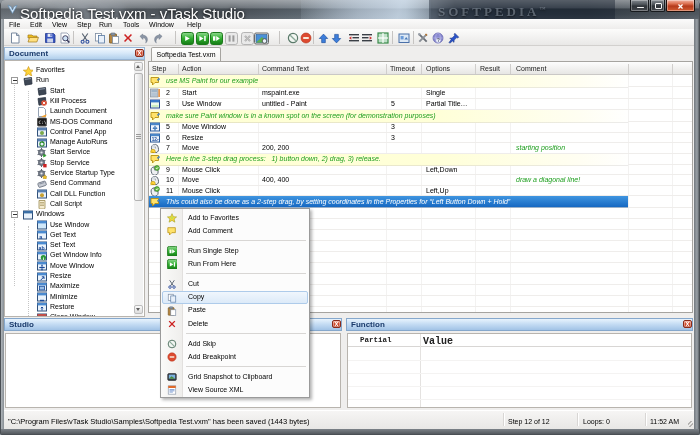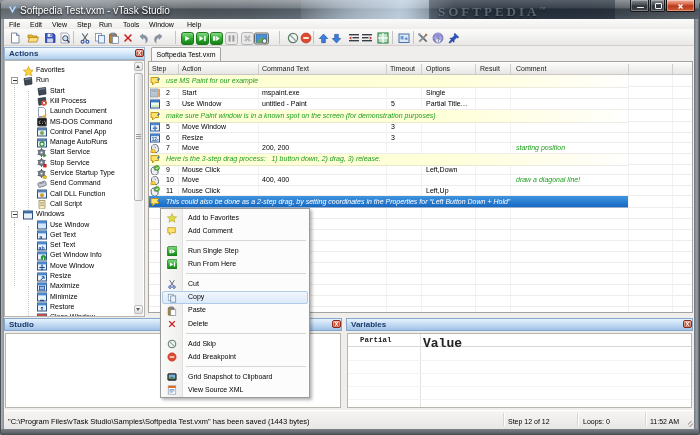--- a/index.html
+++ b/index.html
@@ -14,21 +14,21 @@
 background:linear-gradient(90deg,#6a7178 0%,#6f767d 7%,#5e656c 16%,#4f565d 28%,#525a62 36%,#5e6871 43%,#74808c 49%,#8795a3 55%,#99a9b7 58%,#7a8794 62%,#414c58 65%,#313c48 70%,#343e48 84%,#444c54 92%,#525a62 100%);">
 <div class="a" style="left:0;top:0;width:100%;height:100%;background:linear-gradient(180deg,rgba(255,255,255,0.42) 0%,rgba(255,255,255,0.18) 40%,rgba(0,0,0,0.10) 48%,rgba(0,0,0,0.02) 75%,rgba(255,255,255,0.06) 100%);"></div>
 <div class="a" style="left:55px;top:2px;width:70px;height:16px;background:rgba(185,195,205,0.28);filter:blur(5px);border-radius:50%;"></div>
 <div class="a" style="left:300px;top:0px;width:130px;height:19px;background:linear-gradient(105deg,rgba(190,205,220,0.10) 0%,rgba(200,215,230,0.55) 45%,rgba(210,225,240,0.65) 75%,rgba(170,185,200,0.25) 100%);"></div>
 <div class="a" style="left:428px;top:0;width:186px;height:19px;background:rgba(18,28,44,0.42);"></div>
 <div class="a nw" style="left:437px;top:3.5px;font-family:'Liberation Serif',serif;font-weight:bold;font-size:13px;letter-spacing:3px;color:rgba(158,170,183,0.5);text-shadow:0 1px 2px rgba(0,0,0,0.55);filter:blur(0.6px);">SOFTPEDIA<span style="font-size:6px;vertical-align:5px;">™</span></div>
 </div>
 <svg style="position:absolute;left:7px;top:4px;" width="11" height="11" viewBox="0 0 11 11">
     <path d="M1 1.5 5.5 9.5 10 1.5 7 2.5 5.5 6 4 2.5z" fill="#cfe4f7" stroke="#5a88b0" stroke-width=".6"></path>
   </svg>
-<div class="a nw" style="left:20px;top:4.5px;color:#fff;font-size:10px;text-shadow:0 1px 2px rgba(0,0,0,0.8),0 0 4px rgba(0,0,0,0.5);">Softpedia Test.vxm - vTask Studio</div>
+<div class="a nw" style="left:20px;top:4.5px;color:#fff;font-size:15px;text-shadow:0 1px 2px rgba(0,0,0,0.8),0 0 4px rgba(0,0,0,0.5);">Softpedia Test.vxm - vTask Studio</div>
 <div class="a" style="left:630px;top:0;width:19px;height:12px;border:1px solid #171a1d;border-top:none;border-radius:0 0 2px 2px;background:linear-gradient(180deg,#858b90 0%,#4e545a 40%,#2e3338 55%,#45494e 100%);box-shadow:inset 0 0 0 1px rgba(255,255,255,0.3);">
 <div class="a" style="left:5.5px;top:6.5px;width:7px;height:1.8px;background:#f5f5f5;border-radius:1px;"></div>
   </div>
 <div class="a" style="left:650px;top:0;width:15px;height:12px;border:1px solid #171a1d;border-top:none;border-radius:0 0 2px 2px;background:linear-gradient(180deg,#858b90 0%,#4e545a 40%,#2e3338 55%,#45494e 100%);box-shadow:inset 0 0 0 1px rgba(255,255,255,0.3);">
 <div class="a" style="left:4px;top:3px;width:7px;height:5.5px;border:1.2px solid #f5f5f5;border-radius:1px;"></div>
   </div>
 <div class="a" style="left:666px;top:0;width:29px;height:12px;border:1px solid #1d0f0a;border-top:none;border-radius:0 0 2px 2px;background:linear-gradient(180deg,#f2b4a4 0%,#db6e4e 35%,#b43a1c 55%,#d35e34 100%);box-shadow:inset 0 0 0 1px rgba(255,255,255,0.35);"></div>
 <svg style="position:absolute;left:677px;top:2.5px;" width="7" height="7" viewBox="0 0 7 7">
     <path d="M1 1.9 1.9 1 3.5 2.6 5.1 1 6 1.9 4.4 3.5 6 5.1 5.1 6 3.5 4.4 1.9 6 1 5.1 2.6 3.5z" fill="#fff"></path>
   </svg>
@@ -190,21 +190,21 @@
     <circle cx="6" cy="6" r="5" fill="none" stroke="#5a5aa8" stroke-width=".7"></circle>
     <ellipse cx="6" cy="6" rx="2.3" ry="5" fill="none" stroke="#b8b8e8" stroke-width=".7"></ellipse>
     <path d="M1.2 6h9.6" stroke="#b8b8e8" stroke-width=".7"></path>
     <circle cx="6.3" cy="8.2" r="2.2" fill="#e8eef8"></circle>
     <text x="6.3" y="9.9" font-size="4.5" text-anchor="middle" fill="#335" font-family="sans-serif" font-weight="bold">?</text>
   </svg>
 <svg style="position:absolute;left:447.5px;top:32px;" width="12" height="12" viewBox="0 0 12 12">
     <path d="M6.8 1.2 10.8 5.2 9.4 6 8.7 5.6 6.2 8.1 6 10.4 4.6 9 1.8 11.2 1 10.4 3.2 7.6 1.8 6.2 4.1 6 6.6 3.5 6.2 2.6z" fill="#2a52c8" stroke="#16307a" stroke-width=".5"></path>
   </svg>
 <div class="a" style="left:4px;top:47px;width:141px;height:13px;background:linear-gradient(180deg,#f2f8fe 0%,#d8e9f9 45%,#b2d0ec 100%);border:1px solid #96b4d4;"></div>
-<div class="a nw" style="left:9px;top:49px;font-weight:bold;font-size:8px;color:#1a3a6b;">Actions</div>
+<div class="a nw" style="left:9px;top:49px;font-weight:bold;font-size:8px;color:#1a3a6b;">Document</div>
 <div class="a" style="left:135px;top:49px;width:9px;height:8px;border:1px solid #8a2a1a;border-radius:2px;background:linear-gradient(180deg,#f09a86,#d44828 45%,#b53418);box-shadow:inset 0 0 0 1px rgba(255,255,255,0.4);color:#fff;font-size:7px;font-weight:bold;text-align:center;line-height:6px;">x</div>
 <div class="a" style="left:4px;top:60px;width:141px;height:257px;background:#fff;border:1px solid #b8b4ae;overflow:hidden;" id="tree">
     <div class="a" style="left:9px;top:24px;width:1px;height:139px;border-left:1px dotted #c5c5c5;"></div>
     <div class="a" style="left:9px;top:163px;width:1px;height:62px;border-left:1px dotted #c5c5c5;"></div>
     <div class="a" style="left:23px;top:30px;width:1px;height:125px;border-left:1px dotted #c5c5c5;"></div>
     <div class="a" style="left:23px;top:165px;width:1px;height:92px;border-left:1px dotted #c5c5c5;"></div>
     <svg style="position:absolute;left:18px;top:4.5px;" width="10" height="10" viewBox="0 0 10 10">
       <path d="M5.5 0.5 7 4l3.7.2-2.9 2.3 1 3.6L5.5 8 2.2 10.1l1-3.6L.3 4.2 4 4z" fill="#ffd438" stroke="#c89010" stroke-width=".6"></path>
     </svg>
     <div class="a nw" style="left:31px;top:5.0px;">Favorites</div>
@@ -531,26 +531,26 @@
     <div class="a" style="left:0;top:212px;width:543px;height:11px;border-bottom:1px solid #efedeb;"></div>
     <div class="a" style="left:0;top:223px;width:543px;height:11px;border-bottom:1px solid #efedeb;"></div>
     <div class="a" style="left:0;top:234px;width:543px;height:11px;border-bottom:1px solid #efedeb;"></div>
     <div class="a" style="left:0;top:245px;width:543px;height:11px;border-bottom:1px solid #efedeb;"></div>
   </div>
 <div class="a" style="left:4px;top:318px;width:338px;height:13px;background:linear-gradient(180deg,#e8f3fd 0%,#c6ddf4 45%,#a2c3e6 100%);border:1px solid #86a8cc;"></div>
 <div class="a nw" style="left:9px;top:320px;font-weight:bold;font-size:8px;color:#1a3a6b;">Studio</div>
 <div class="a" style="left:332px;top:320px;width:9px;height:8px;border:1px solid #8a2a1a;border-radius:2px;background:linear-gradient(180deg,#f09a86,#d44828 45%,#b53418);box-shadow:inset 0 0 0 1px rgba(255,255,255,0.4);color:#fff;font-size:7px;font-weight:bold;text-align:center;line-height:6px;">x</div>
 <div class="a" style="left:5px;top:333px;width:336px;height:75px;background:#fff;border:1px solid #b8b4ae;"></div>
 <div class="a" style="left:346px;top:318px;width:347px;height:13px;background:linear-gradient(180deg,#e8f3fd 0%,#c6ddf4 45%,#a2c3e6 100%);border:1px solid #86a8cc;"></div>
-<div class="a nw" style="left:351px;top:320px;font-weight:bold;font-size:8px;color:#1a3a6b;">Variables</div>
+<div class="a nw" style="left:351px;top:320px;font-weight:bold;font-size:8px;color:#1a3a6b;">Function</div>
 <div class="a" style="left:683px;top:320px;width:9px;height:8px;border:1px solid #8a2a1a;border-radius:2px;background:linear-gradient(180deg,#f09a86,#d44828 45%,#b53418);box-shadow:inset 0 0 0 1px rgba(255,255,255,0.4);color:#fff;font-size:7px;font-weight:bold;text-align:center;line-height:6px;">x</div>
 <div class="a" style="left:347px;top:333px;width:345px;height:75px;background:#fff;border:1px solid #b8b4ae;overflow:hidden;">
 <div class="a" style="left:0;top:0;width:100%;height:13px;background:#fff;border-bottom:1px solid #d8d6d4;"></div>
 <div class="a nw" style="left:12px;top:2px;font-family:'Liberation Mono',monospace;font-weight:bold;font-size:7.5px;color:#222;">Partial</div>
-<div class="a nw" style="left:75px;top:2px;font-family:'Liberation Mono',monospace;font-weight:bold;font-size:13px;color:#222;">Value</div>
+<div class="a nw" style="left:75px;top:2px;font-family:'Liberation Mono',monospace;font-weight:bold;font-size:10px;color:#222;">Value</div>
 <div class="a" style="left:72px;top:0;width:1px;height:76px;background:#e4e2e0;"></div>
 <div class="a" style="left:0;top:26px;width:100%;height:1px;background:#f4f3f2;"></div>
 <div class="a" style="left:0;top:39px;width:100%;height:1px;background:#f4f3f2;"></div>
 <div class="a" style="left:0;top:52px;width:100%;height:1px;background:#f4f3f2;"></div>
 <div class="a" style="left:0;top:65px;width:100%;height:1px;background:#f4f3f2;"></div>
 </div>
 <div class="a" style="left:4px;top:410px;width:690px;height:19px;background:linear-gradient(180deg,#f6f5f4,#e8e7e5);border-top:1px solid #fff;"></div>
 <div class="a nw" style="left:8px;top:417px;font-size:7.5px;">"C:\Program Files\vTask Studio\Samples\Softpedia Test.vxm" has been saved  (1443 bytes)</div>
 <div class="a" style="left:503px;top:413px;width:1px;height:13px;background:#d8d6d4;"></div>
 <div class="a" style="left:504px;top:413px;width:1px;height:13px;background:#ffffff;"></div>

